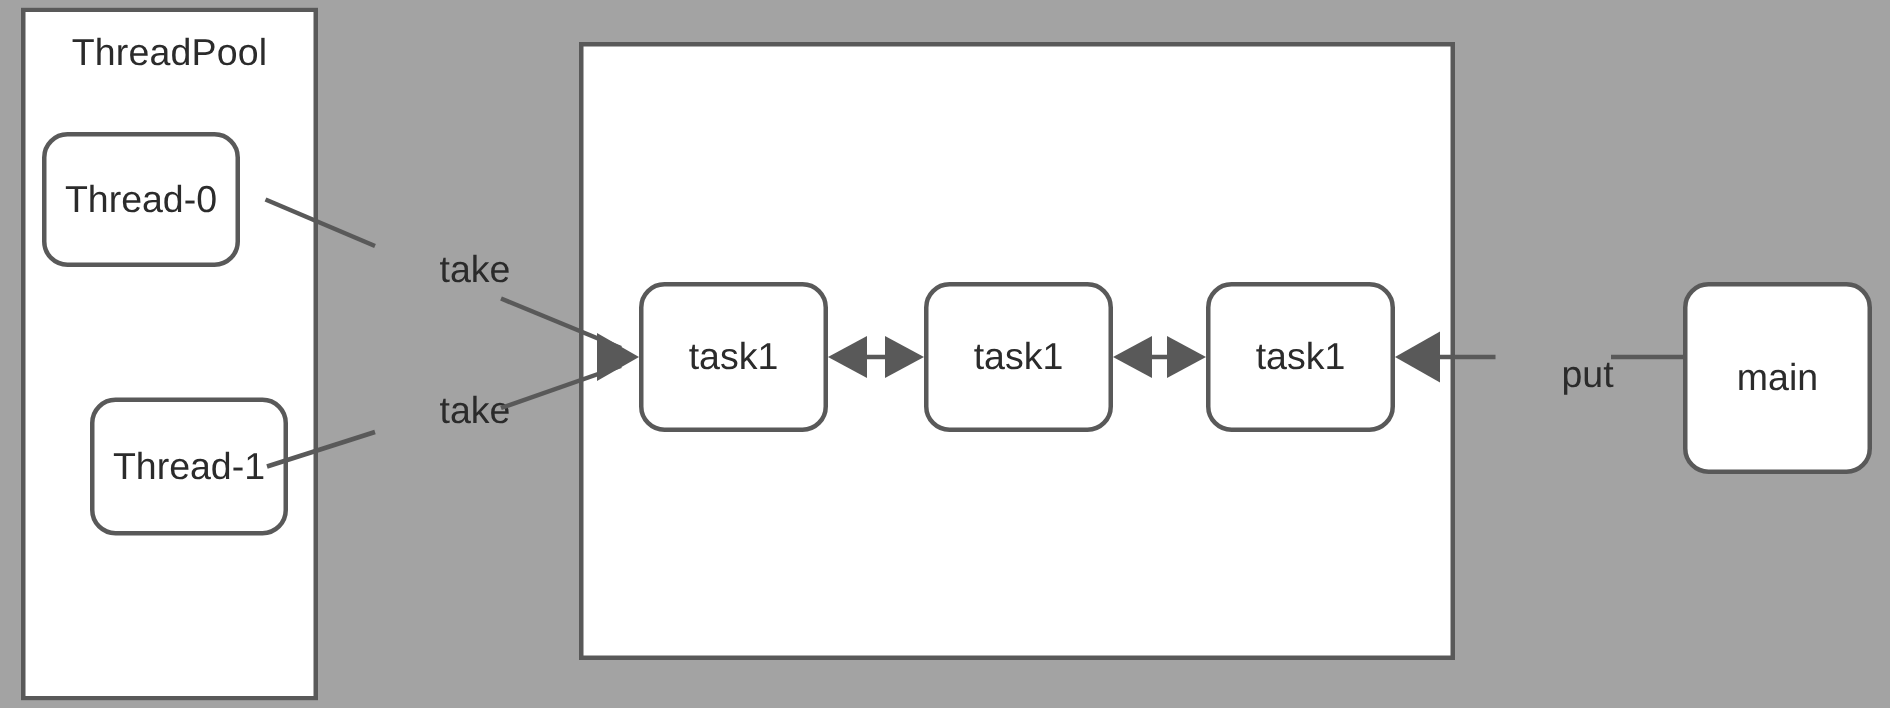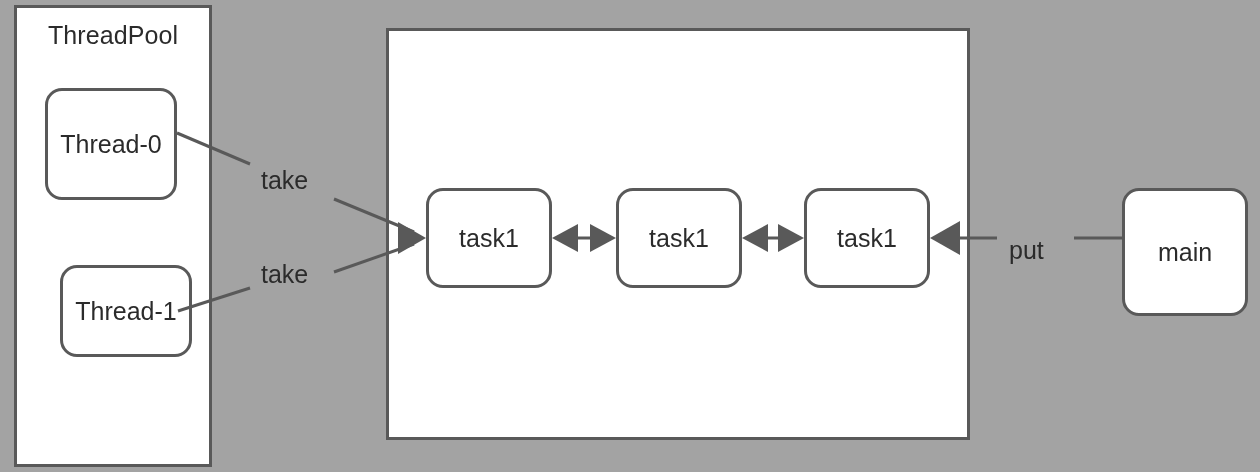--- a/index.html
+++ b/index.html
@@ -69,34 +69,35 @@
     border-radius: 17px;
     background: #ffffff;
     display: flex;
     align-items: center;
     justify-content: center;
     color: #2b2b2b;
     font-size: 25px;
     line-height: 1;
     white-space: nowrap;
   }
-  #node-thread-0 { left: 45px;   top: 88px;  width: 132px; height: 112px; }
+  #node-thread-0 { left: 28px;   top: 88px;  width: 132px; height: 90px; }
   #node-thread-1 { left: 60px;   top: 265px; width: 132px; height: 92px; }
   #node-task-0   { left: 426px;  top: 188px; width: 126px; height: 100px; }
   #node-task-1   { left: 616px;  top: 188px; width: 126px; height: 100px; }
   #node-task-2   { left: 804px;  top: 188px; width: 126px; height: 100px; }
   #node-main     { left: 1122px; top: 188px; width: 126px; height: 128px; }
 
   
   .edge-label {
     position: absolute;
     color: #2b2b2b;
     font-size: 25px;
     line-height: 1;
     white-space: nowrap;
+    margin-left: 32px;
   }
   #label-take-0 { left: 261px;  top: 168px; }
   #label-take-1 { left: 261px;  top: 262px; }
   #label-put    { left: 1009px; top: 238px; }
 
   
   #connectors {
     position: absolute;
     left: 0;
     top: 0;

